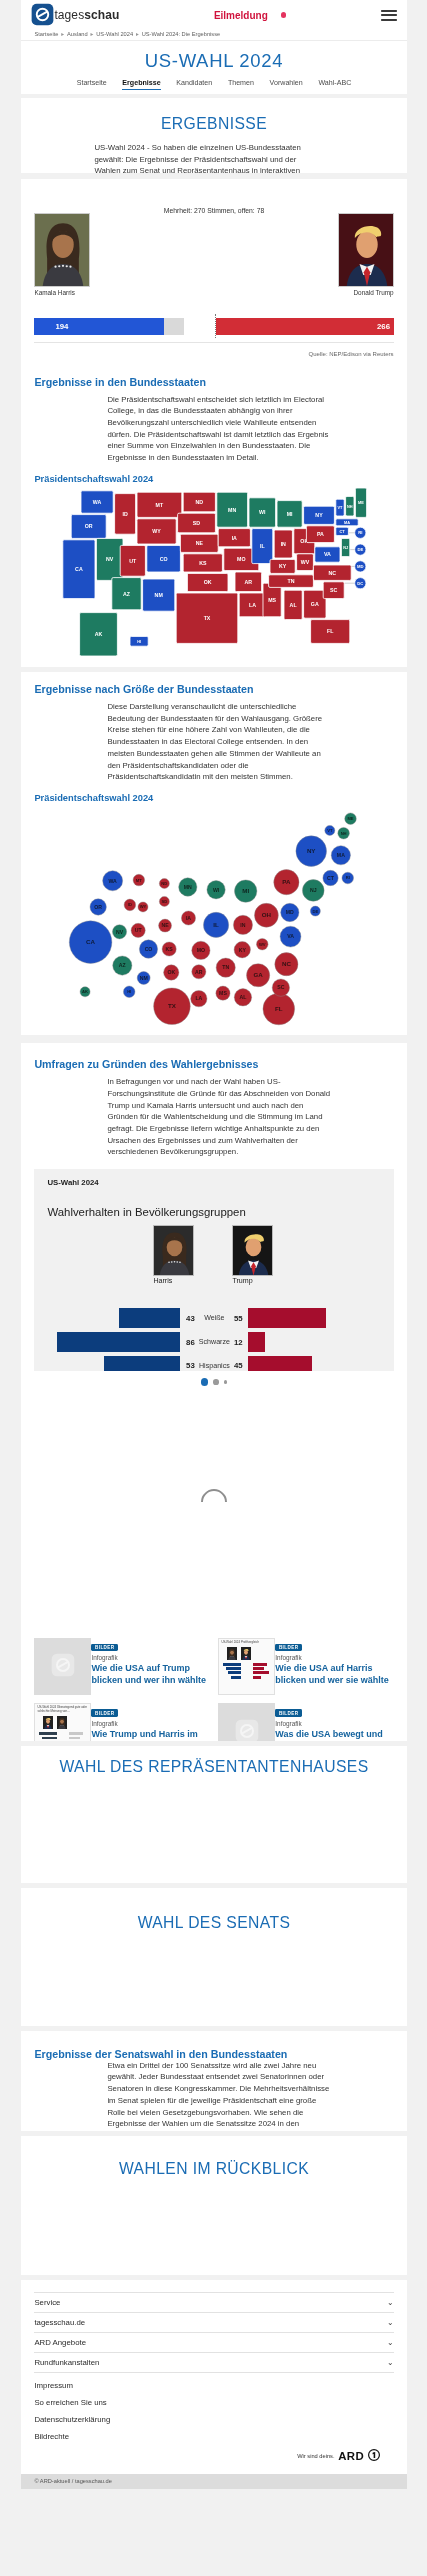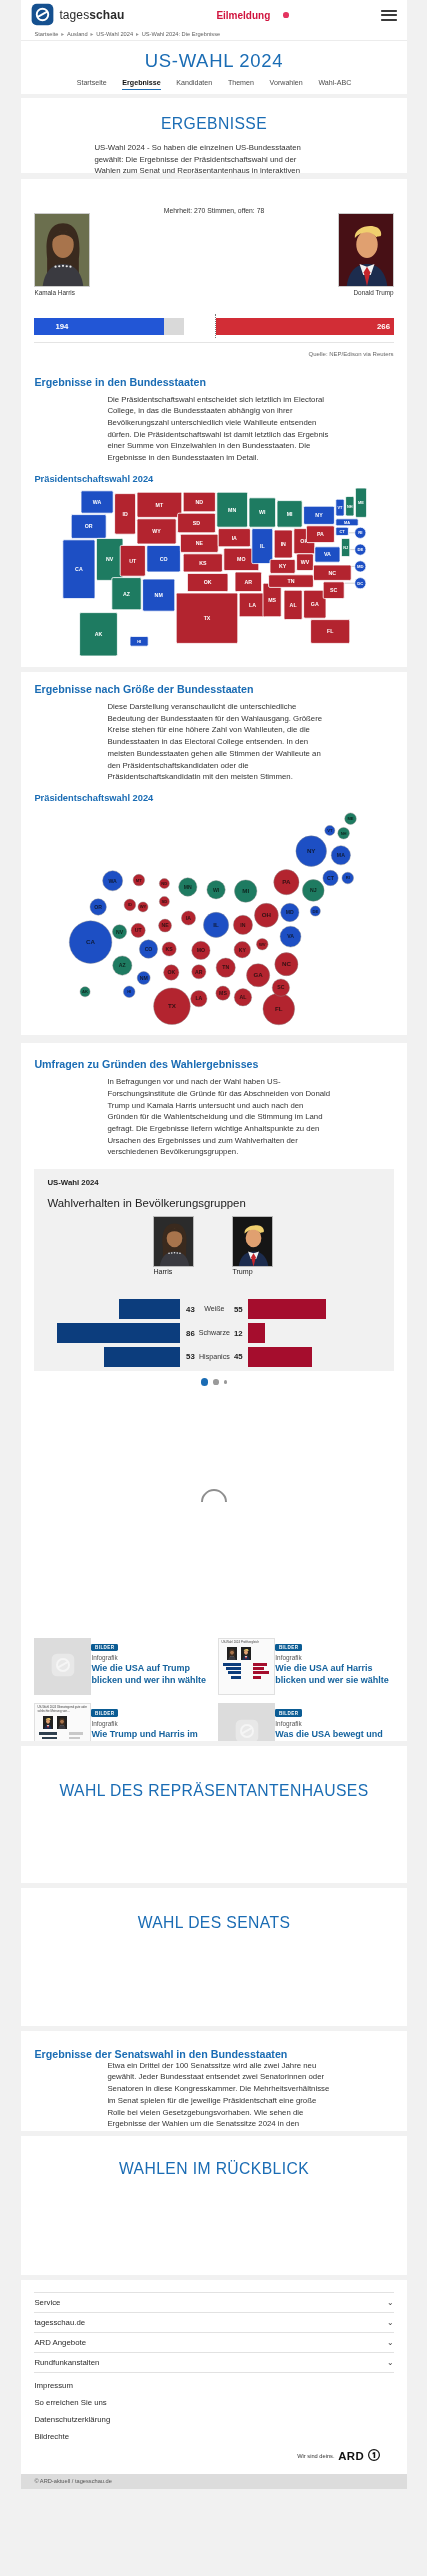--- a/index.html
+++ b/index.html
@@ -4,21 +4,21 @@
 <style>
   *{box-sizing:border-box;margin:0;padding:0}
   html,body{background:#f1f1f1}
   body{font-family:"Liberation Sans",sans-serif;color:#2f2f2f}
   .page{width:428px;height:2576px;background:#f1f1f1;margin:0 auto;overflow:hidden;position:relative}
   .card{background:#fff;margin:0 21.4px;overflow:hidden;position:relative}
 
   
   .masthead{height:41px;border-bottom:0.7px solid #ececec;margin-bottom:0}
   .mast-top{display:flex;align-items:center;justify-content:space-between;padding:3.6px 10px 0 10px;height:27px}
-  .brand{display:flex;align-items:center;gap:5px;cursor:pointer}
+  .brand{display:flex;align-items:center;cursor:pointer}
   .brand-text{font-size:12px;color:#2b2b2b;letter-spacing:0.1px}
   .brand-text b{font-weight:bold}
   .breaking{display:flex;align-items:center;gap:13px;font-size:10px;font-weight:bold;color:#d0133d;cursor:pointer}
   .breaking-dot{width:5.7px;height:5.7px;border-radius:50%;background:#e4335f;display:inline-block}
   .hamburger{width:15.7px;display:flex;flex-direction:column;gap:2.9px;cursor:pointer;padding:1.4px 0}
   .hamburger span{display:block;height:1.8px;background:#3a3a3a;border-radius:0.7px}
   .breadcrumb{font-size:5.7px;color:#5f5f5f;padding:4.3px 0 0 13px;white-space:nowrap}
   .breadcrumb .sep{color:#999;margin:0 2.9px}
   .breadcrumb span.crumb{cursor:pointer}
 
@@ -60,21 +60,21 @@
   .sec-praesi .body-text, .sec-size .body-text, .sec-umfragen .body-text{margin-top:5.7px}
   .map-wrap{margin-top:4.3px;text-align:center}
 
   
   .sec-size{height:363px;margin-bottom:7.8px;padding:11.4px 13px 0 13px}
 
   
   .sec-umfragen{height:698px;margin-bottom:5.7px;padding:15.7px 13px 0 13px}
   .infobox{background:#f1f1f1;margin-top:11.4px;height:202px;padding:8.6px 13px;overflow:hidden}
   .ib-kicker{font-size:7.8px;font-weight:bold;color:#222}
-  .ib-title{font-size:11.4px;color:#222;margin-top:10px}
+  .ib-title{font-size:11.4px;color:#222;margin-top:19px}
   .ib-photos{display:flex;padding-left:106px;gap:38px;margin-top:7.1px}
   .ib-ph .pframe{width:41px;height:51px;border:0.7px solid #bbb;overflow:hidden;background:#222}
   .ib-ph .plabel{font-size:7.1px;color:#222;margin-top:1.4px}
   .demo-row{display:flex;align-items:center;height:20px;margin-bottom:3.6px}
   .demo-rows{margin-top:23px}
   .dz-left{flex:0 0 133px;display:flex;justify-content:flex-end}
   .dz-right{flex:0 0 133px;display:flex;justify-content:flex-start}
   .dz-center{flex:0 0 68px;display:flex;align-items:center;justify-content:space-between;padding:0 5.7px}
   .dbar{height:20px}
   .dbar.h{background:#0c3d7d}
@@ -97,21 +97,21 @@
   .mini-cap{font-size:2.9px;color:#444;line-height:1.3}
   .mini-photos{display:flex;gap:4.3px;margin:2.1px 0 1.4px 5.7px}
   .mini-bars .mrow{display:flex;align-items:center;gap:1.4px;margin-top:1.4px}
   .mini-bars .mb{height:2.9px}
   .teaser-txt{padding-top:1.4px}
   .badge{display:inline-block;background:#0b5c94;color:#fff;font-size:4.6px;font-weight:bold;letter-spacing:0.4px;padding:1.4px 3.6px;border-radius:1.4px}
   .kicker{font-size:6.4px;color:#555;margin-top:2.9px}
   .teaser-title{font-size:9px;font-weight:bold;color:#15639e;line-height:1.25;margin-top:2.1px}
 
   
-  .sec-house{height:137px;margin-bottom:4.3px;padding-top:36px}
+  .sec-house{height:137px;margin-bottom:4.3px;padding-top:12px}
   .sec-senate{height:138px;margin-bottom:5px;padding-top:26px}
   .sec-senres{height:100px;margin-bottom:5px;padding:17px 13px 0 13px}
   .sec-retro{height:139px;margin-bottom:5.7px;padding-top:24px}
 
   
   .footer-card{height:194px;padding:11.4px 13px 0 13px}
   .acc{list-style:none;border-top:0.7px solid #e2e2e2}
   .acc li{display:flex;justify-content:space-between;align-items:center;height:20px;border-bottom:0.7px solid #e2e2e2;font-size:7.8px;font-weight:normal;color:#2b2b2b;cursor:pointer}
   .acc .chev{color:#444;font-size:7.8px}
   .flinks{list-style:none;margin-top:8.6px}

